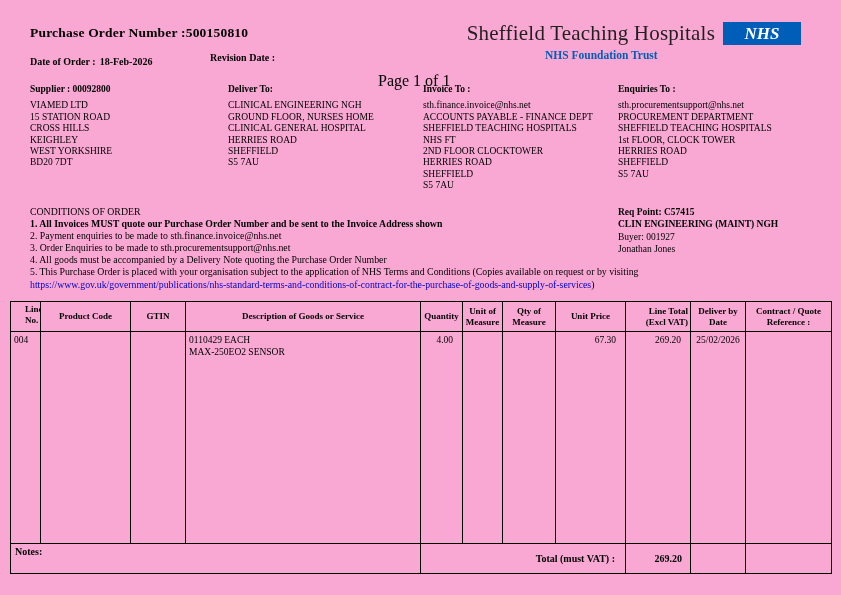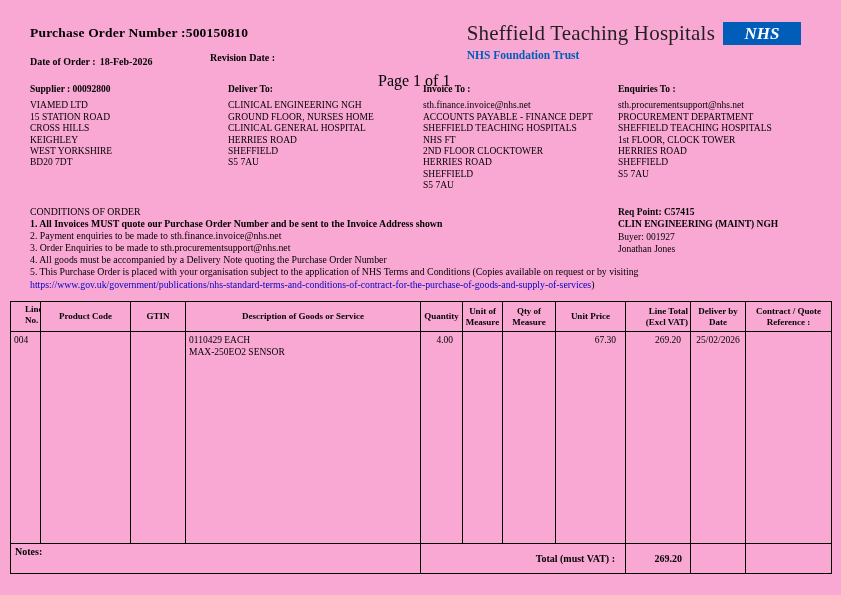--- a/index.html
+++ b/index.html
@@ -8,21 +8,21 @@
     font-family:Liberation Serif, serif; color:#000; overflow:hidden;
   }
   
   .po-title { position:absolute; left:30px; top:25px; font-size:13.5px; font-weight:bold; letter-spacing:.2px; }
   .page-info { position:absolute; left:378px; top:34px; font-size:16px;margin-top:38px; }
   .logo-block { position:absolute; top:21px; right:40px; }
   .logo-row { display:flex; align-items:center; justify-content:flex-end; gap:8px; }
   .org-name { font-size:21px; color:#231f20; letter-spacing:.2px; white-space:nowrap; }
   .nhs-box { background:#005EB8; color:#fff; font-style:italic; font-weight:bold; font-size:17px;
              width:78px; height:23px; display:flex; align-items:center; justify-content:center; }
-  .org-subtitle { color:#005EB8; font-size:11.5px; font-weight:bold; text-align:left; margin-top:3px; margin-right:65px; white-space:nowrap; }
+  .org-subtitle { color:#005EB8; font-size:11.5px; font-weight:bold; text-align:center; margin-top:3px; margin-right:65px; white-space:nowrap; }
   .date-row { position:absolute; left:30px; top:56px; font-size:10px; font-weight:bold; }
   .date-row .val { margin-left:4px;margin-top:16px; }
   .revision-row { position:absolute; left:210px; top:52px; font-size:10px; font-weight:bold; }
   
   .addr { position:absolute; top:84px; font-size:9.5px; line-height:11.4px; }
   .addr .label { font-weight:bold; margin-bottom:5px; }
   .addr-supplier { left:30px; }
   .addr-deliver { left:228px; }
   .addr-invoice { left:423px; }
   .addr-enquiries { left:618px; }

